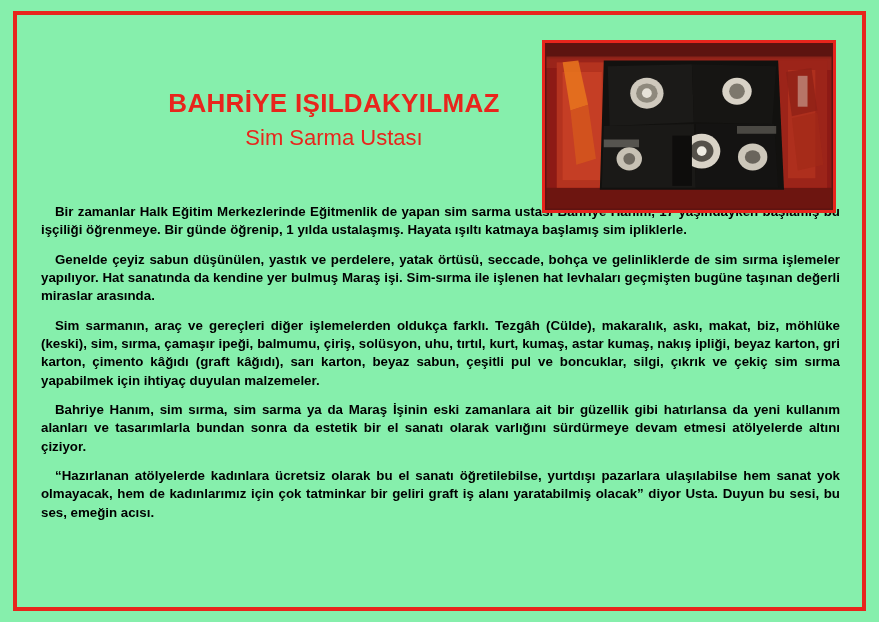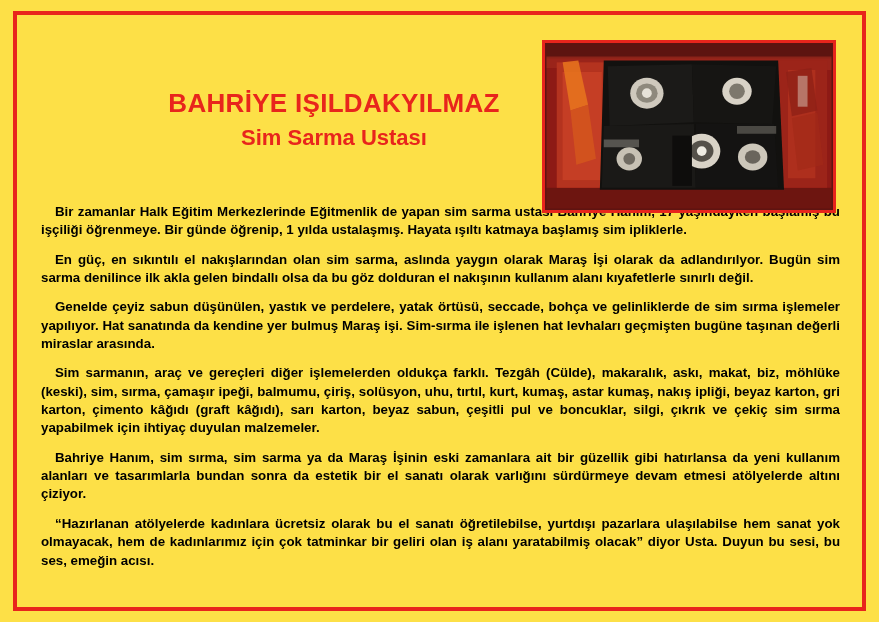--- a/index.html
+++ b/index.html
@@ -10,21 +10,21 @@
   body {
     width: 879px;
     height: 622px;
     font-family: "Liberation Sans", sans-serif;
     overflow: hidden;
   }
   .page {
     position: relative;
     width: 879px;
     height: 622px;
-    background: #fde047;
+    background: #86efac;
     box-sizing: border-box;
   }
   .border-frame {
     position: absolute;
     left: 13px;
     top: 11px;
     right: 13px;
     bottom: 11px;
     border: 4px solid #e8251c;
     box-sizing: border-box;
@@ -53,21 +53,21 @@
     color: #e8251c;
     font-size: 26px;
     font-weight: bold;
     letter-spacing: 0.3px;
     line-height: 1.15;
     margin: 0;
   }
   .title-sub {
     color: #e8251c;
     font-size: 22px;
-    font-weight: bold;
+    font-weight: normal;
     line-height: 1.2;
     margin: 6px 0 0 0;
   }
   .photo {
     position: absolute;
     right: 4px;
     top: 13px;
     width: 294px;
     height: 173px;
     border: 3px solid #e8251c;
@@ -144,21 +144,20 @@
           <path d="M246 30 L272 26 L278 70 L252 76 Z" fill="#8f2016" opacity="0.8"></path>
           <path d="M252 78 L278 72 L284 126 L258 132 Z" fill="#a32a18" opacity="0.7"></path>
           <path d="M258 34 L268 34 L268 66 L258 66 Z" fill="#e0d9cb" opacity="0.45"></path>
           <rect x="0" y="0" width="294" height="173" fill="none" stroke="#5e1411" stroke-width="3"></rect>
         </svg>
       </div>
     </div>
 
     <div class="body-text">
       <p class="para">Bir zamanlar Halk Eğitim Merkezlerinde Eğitmenlik de yapan sim sarma ustası Bahriye Hanım, 17 yaşındayken başlamış bu işçiliği öğrenmeye. Bir günde öğrenip, 1 yılda ustalaşmış. Hayata ışıltı katmaya başlamış sim ipliklerle.</p>
-      <p class="para">En güç, en sıkıntılı el nakışlarından olan sim sarma, aslında yaygın olarak Maraş İşi olarak da adlandırılyor. Bugün sim sarma denilince ilk akla gelen bindallı olsa da bu göz dolduran el nakışının kullanım alanı kıyafetlerle sınırlı değil.</p>
       <p class="para">Genelde çeyiz sabun düşünülen, yastık ve perdelere, yatak örtüsü, seccade, bohça ve gelinliklerde de sim sırma işlemeler yapılıyor. Hat sanatında da kendine yer bulmuş Maraş işi. Sim-sırma ile işlenen hat levhaları geçmişten bugüne taşınan değerli miraslar arasında.</p>
       <p class="para">Sim sarmanın, araç ve gereçleri diğer işlemelerden oldukça farklı. Tezgâh (Cülde), makaralık, askı, makat, biz, möhlüke (keski), sim, sırma, çamaşır ipeği, balmumu, çiriş, solüsyon, uhu, tırtıl, kurt, kumaş, astar kumaş, nakış ipliği, beyaz karton, gri karton, çimento kâğıdı (graft kâğıdı), sarı karton, beyaz sabun, çeşitli pul ve boncuklar, silgi, çıkrık ve çekiç sim sırma yapabilmek için ihtiyaç duyulan malzemeler.</p>
       <p class="para">Bahriye Hanım, sim sırma, sim sarma ya da Maraş İşinin  eski zamanlara ait bir güzellik gibi hatırlansa da yeni kullanım alanları ve tasarımlarla bundan sonra da estetik bir el sanatı olarak varlığını sürdürmeye devam etmesi atölyelerde altını çiziyor.</p>
-      <p class="para">“Hazırlanan atölyelerde kadınlara ücretsiz olarak bu el sanatı öğretilebilse, yurtdışı pazarlara ulaşılabilse hem sanat yok olmayacak, hem de kadınlarımız için çok tatminkar bir geliri olan iş alanı yaratabilmiş olacak” diyor Usta. Duyun bu sesi, bu ses, emeğin acısı.</p>
+      <p class="para">“Hazırlanan atölyelerde kadınlara ücretsiz olarak bu el sanatı öğretilebilse, yurtdışı pazarlara ulaşılabilse hem sanat yok olmayacak, hem de kadınlarımız için çok tatminkar bir geliri graft iş alanı yaratabilmiş olacak” diyor Usta. Duyun bu sesi, bu ses, emeğin acısı.</p>
     </div>
 
   </div>
 </div>
 
 </body></html>

